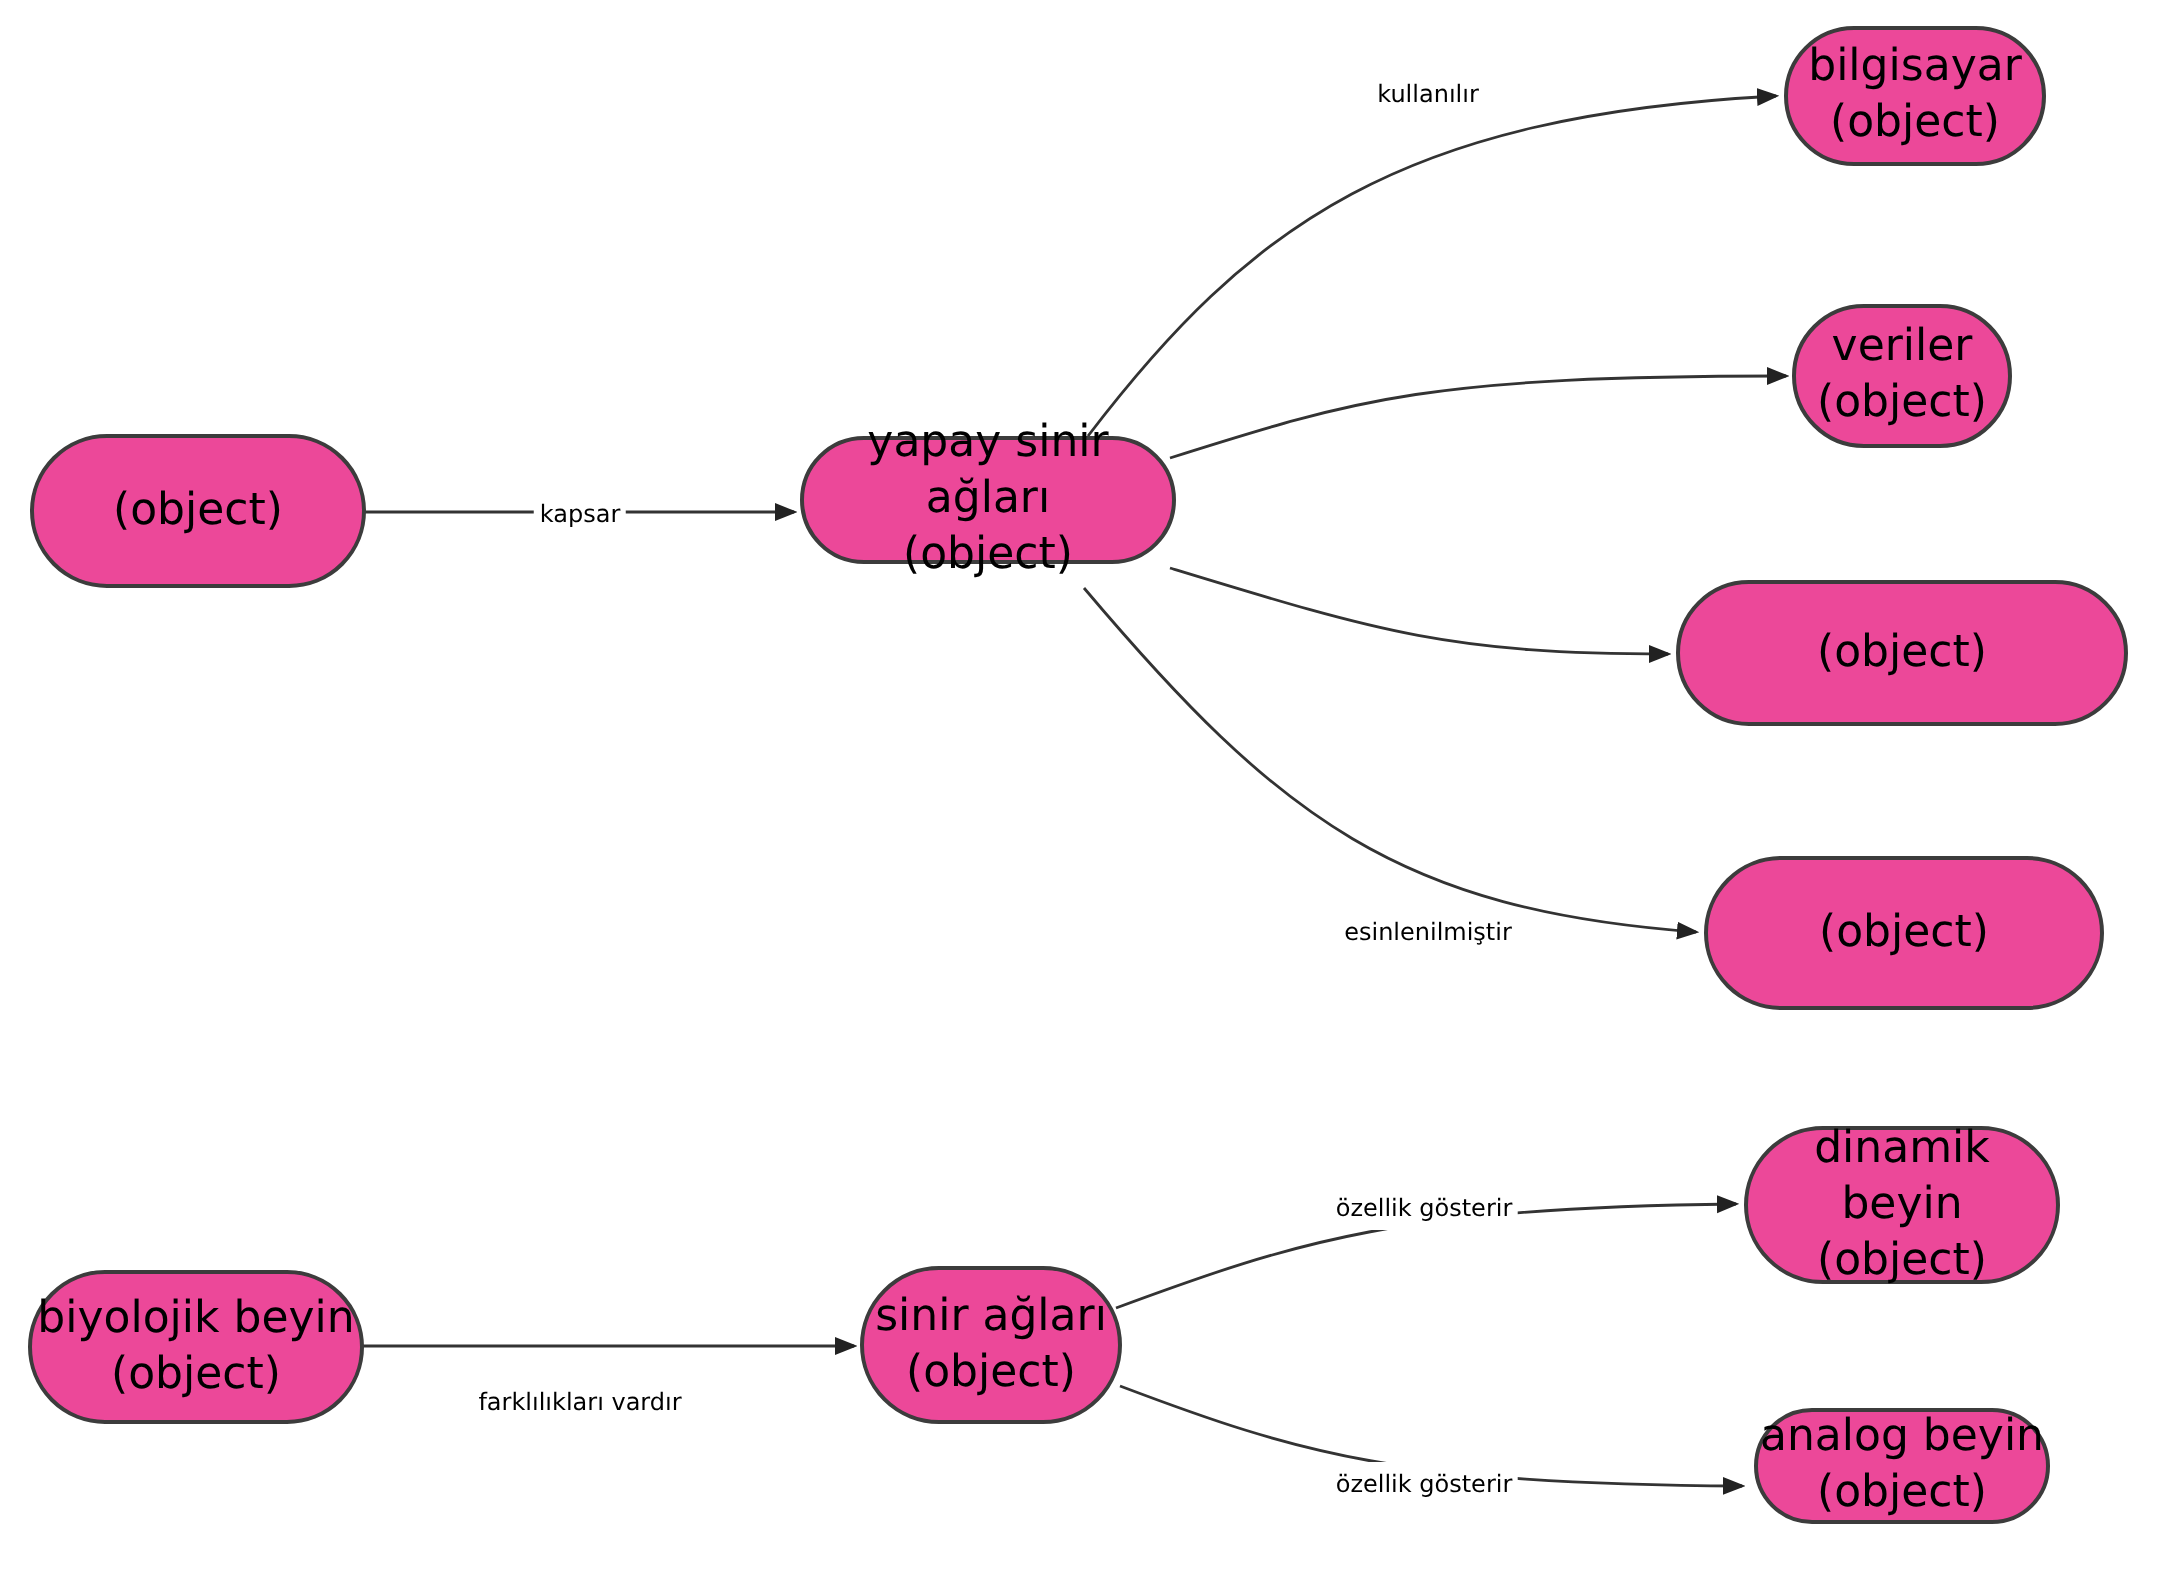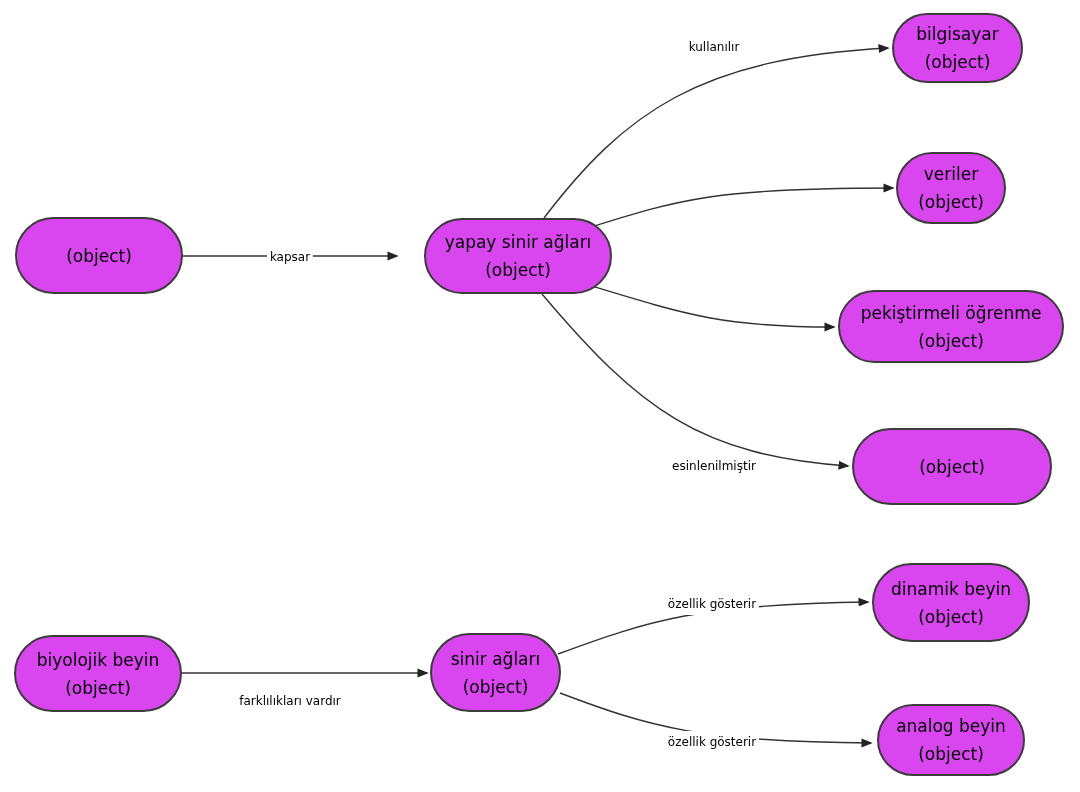--- a/index.html
+++ b/index.html
@@ -17,54 +17,54 @@
     width: 1080px; height: 792px;
   }
   .edge-path {
     fill: none;
     stroke: #333333;
     stroke-width: 1.4;
   }
   .node {
     position: absolute;
     box-sizing: border-box;
-    background: #d946ef;
+    background: #ec4899;
     border: 2.5px solid #3C3C3C;
     border-radius: 999px;
     display: flex;
     flex-direction: column;
     align-items: center;
     justify-content: center;
     text-align: center;
     color: #000000;
-    font-size: 17px;
+    font-size: 22px;
     line-height: 28px;
     cursor: default;
   }
   .edge-label {
     position: absolute;
     transform: translate(-50%, -50%);
     background: #FFFFFF;
     padding: 0 3px;
     font-size: 12px;
     line-height: 22px;
     color: #000000;
     white-space: nowrap;
   }
   
   .n0 { left: 15px;  top: 217px; width: 168px; height: 77px; }
-  .n1 { left: 424px; top: 218px; width: 188px; height: 76px; }
+  .n1 { left: 400px; top: 218px; width: 188px; height: 64px; }
   .n2 { left: 892px; top: 13px;  width: 131px; height: 70px; }
   .n3 { left: 896px; top: 152px; width: 110px; height: 72px; }
   .n4 { left: 838px; top: 290px; width: 226px; height: 73px; }
   .n5 { left: 852px; top: 428px; width: 200px; height: 77px; }
   .n6 { left: 14px;  top: 635px; width: 168px; height: 77px; }
   .n7 { left: 430px; top: 633px; width: 131px; height: 79px; }
   .n8 { left: 872px; top: 563px; width: 158px; height: 79px; }
-  .n9 { left: 877px; top: 704px; width: 148px; height: 72px; text-align: center; }
+  .n9 { left: 877px; top: 704px; width: 148px; height: 58px; text-align: center; }
   
   .el0 { left: 290px; top: 257px; }
   .el1 { left: 714px; top: 47px; }
   .el2 { left: 712px; top: 188px; }
   .el3 { left: 712px; top: 328px; }
   .el4 { left: 714px; top: 466px; }
   .el5 { left: 290px; top: 675px; margin-top: 26px; }
   .el6 { left: 712px; top: 604px; }
   .el7 { left: 712px; top: 742px; }
 </style>
@@ -98,21 +98,20 @@
   </div>
   <div class="node n2">
     <div>bilgisayar</div>
     <div>(object)</div>
   </div>
   <div class="node n3">
     <div>veriler</div>
     <div>(object)</div>
   </div>
   <div class="node n4">
-    <div>pekiştirmeli öğrenme</div>
     <div>(object)</div>
   </div>
   <div class="node n5">
     <div>(object)</div>
   </div>
   <div class="node n6">
     <div>biyolojik beyin</div>
     <div>(object)</div>
   </div>
   <div class="node n7">

